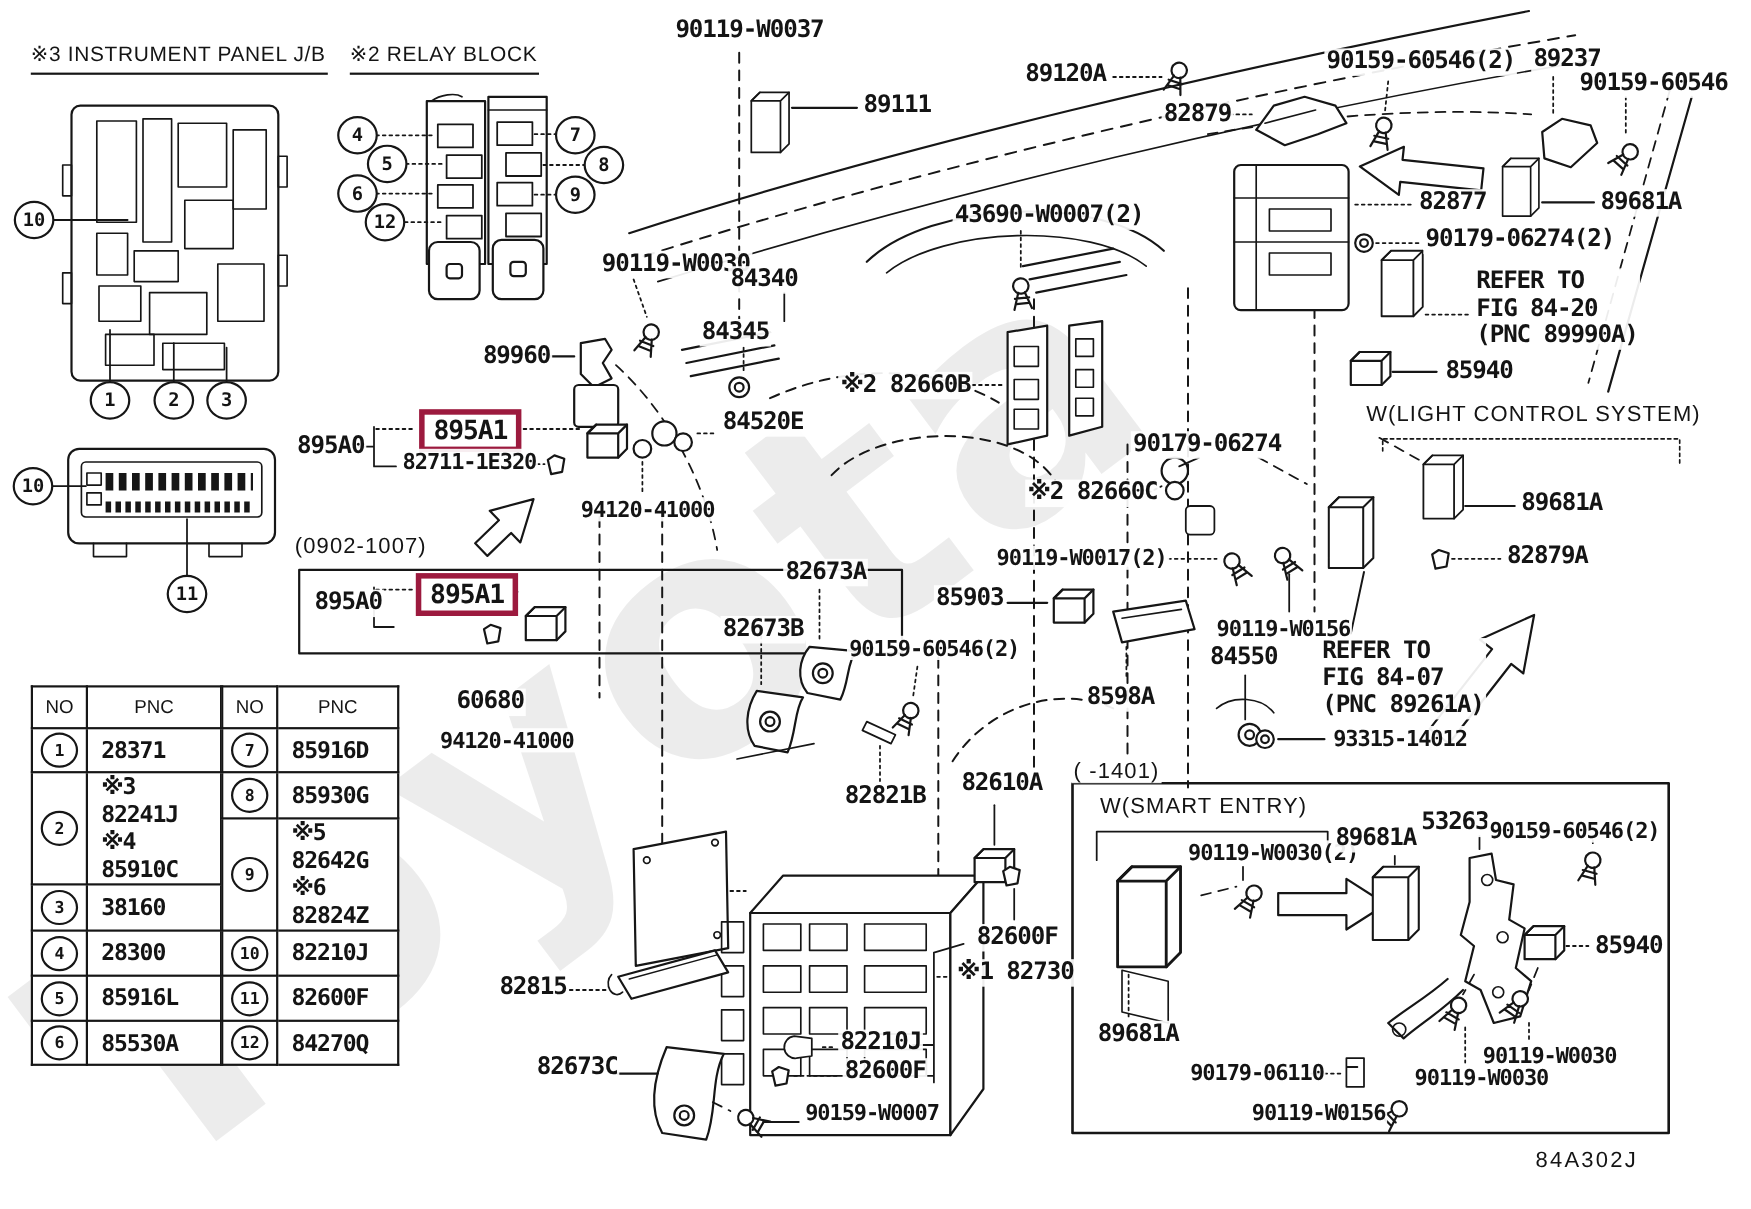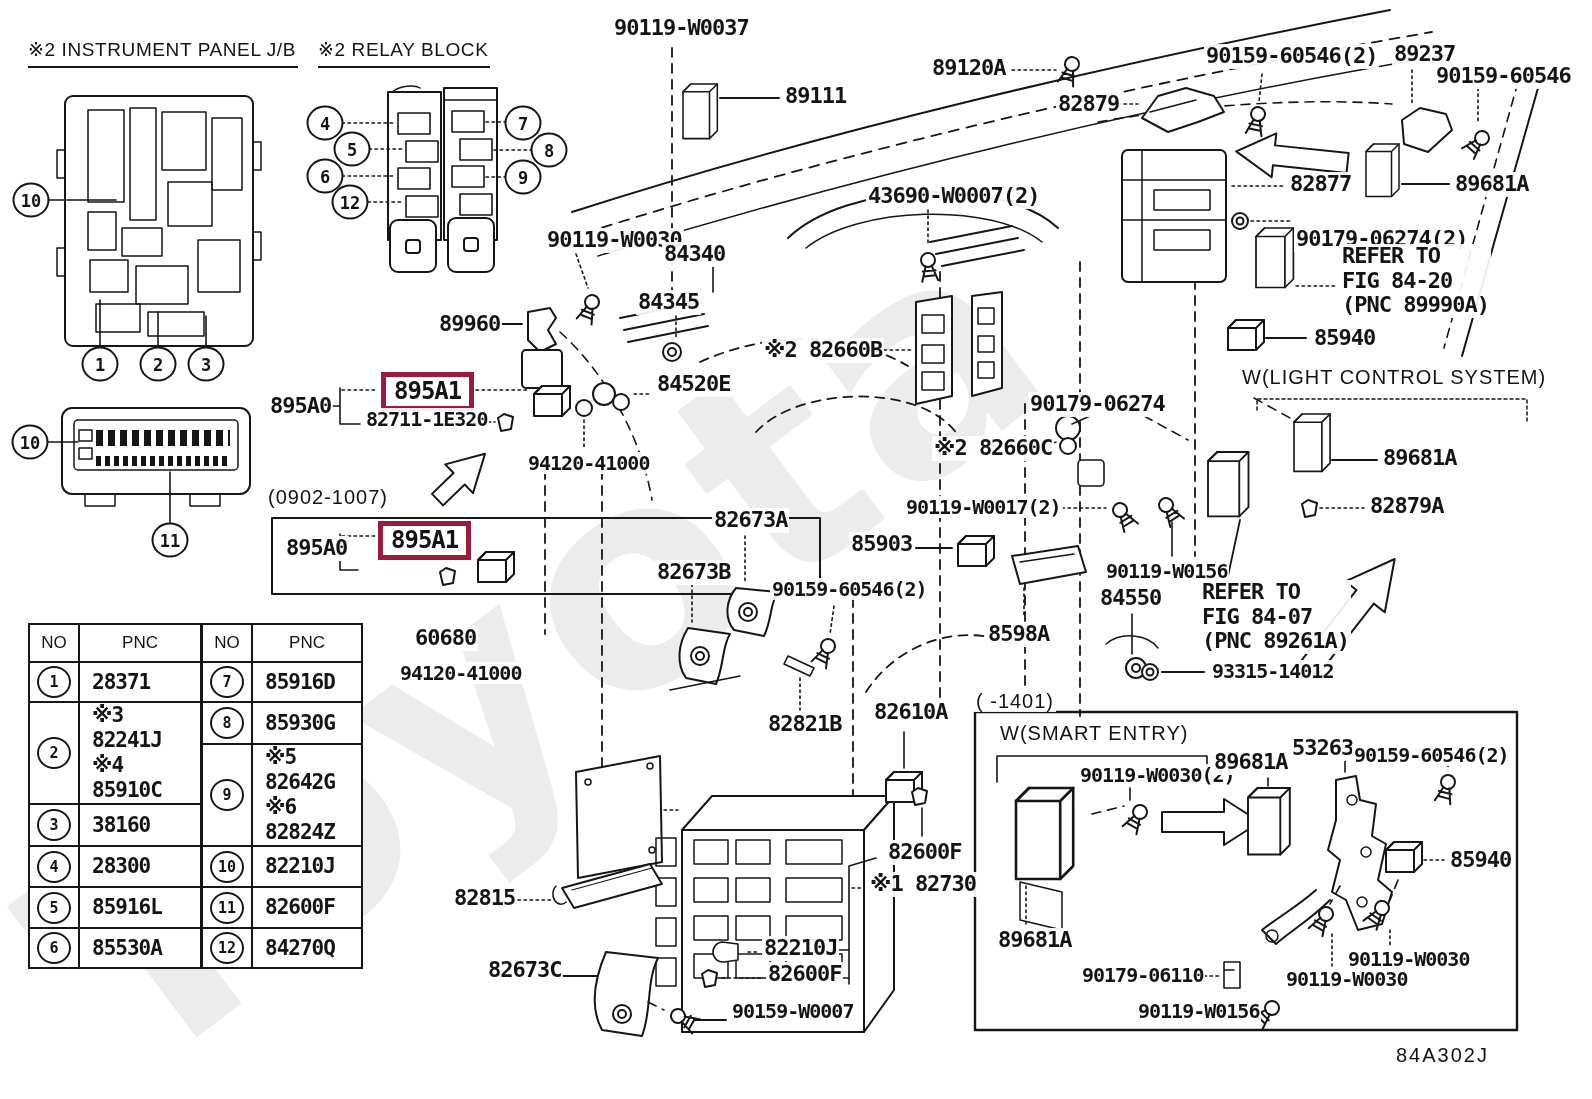--- a/index.html
+++ b/index.html
@@ -342,34 +342,34 @@
       <use href="#scr" transform="translate(1272,1008) rotate(45)"></use>
         <path d="M1240,1012 H1258" stroke-width="1.6"></path>
       <use href="#scr" transform="translate(1326,914) rotate(30)"></use>
         <use href="#scr" transform="translate(1382,908) rotate(35)"></use>
       <path d="M1390,930 V946" stroke-dasharray="2.5 3.5" stroke-width="1.6"></path>
       <path d="M1332,934 V966" stroke-dasharray="2.5 3.5" stroke-width="1.6"></path>
       <path d="M1398,880 L1390,900 M1340,886 L1330,904" stroke-dasharray="9 7" stroke-width="1.6"></path>
     </g>
   </svg>
 
-  <div class="heading" style="left:28px;top:38px">※2 INSTRUMENT PANEL J/B</div>
+  <div class="heading" style="left:28px;top:38px">※3 INSTRUMENT PANEL J/B</div>
   <div class="heading" style="left:318px;top:38px">※2 RELAY BLOCK</div>
 
   <div class="layer" id="labels">
       <div class="label" style="left: 612px; top: 16px;">90119-W0037</div>
       <div class="label" style="left: 930px; top: 56px;">89120A</div>
       <div class="label" style="left: 783px; top: 84px;">89111</div>
       <div class="label" style="left: 1056px; top: 92px;">82879</div>
       <div class="label" style="left: 1204px; top: 44px;">90159-60546(2)</div>
       <div class="label" style="left: 1392px; top: 42px;">89237</div>
       <div class="label" style="left: 1434px; top: 64px;">90159-60546</div>
       <div class="label" style="left: 1288px; top: 172px;">82877</div>
       <div class="label" style="left: 1453px; top: 172px;">89681A</div>
-      <div class="label" style="left: 1294px; top: 206px; margin-top: 21px;">90179-06274(2)</div>
+      <div class="label" style="left: 1294px; top: 206px;">90179-06274(2)</div>
       <div class="label" style="left: 1340px; top: 244px;">REFER TO
 FIG 84-20
 (PNC 89990A)</div>
       <div class="label" style="left: 866px; top: 184px;">43690-W0007(2)</div>
       <div class="label" style="left: 545px; top: 228px;">90119-W0030</div>
       <div class="label" style="left: 662px; top: 242px;">84340</div>
       <div class="label" style="left: 636px; top: 290px;">84345</div>
       <div class="label" style="left: 437px; top: 312px;">89960</div>
       <div class="label" style="left: 1312px; top: 326px;">85940</div>
       <div class="label sys" style="left: 1240px; top: 366px;">W(LIGHT  CONTROL SYSTEM)</div>

